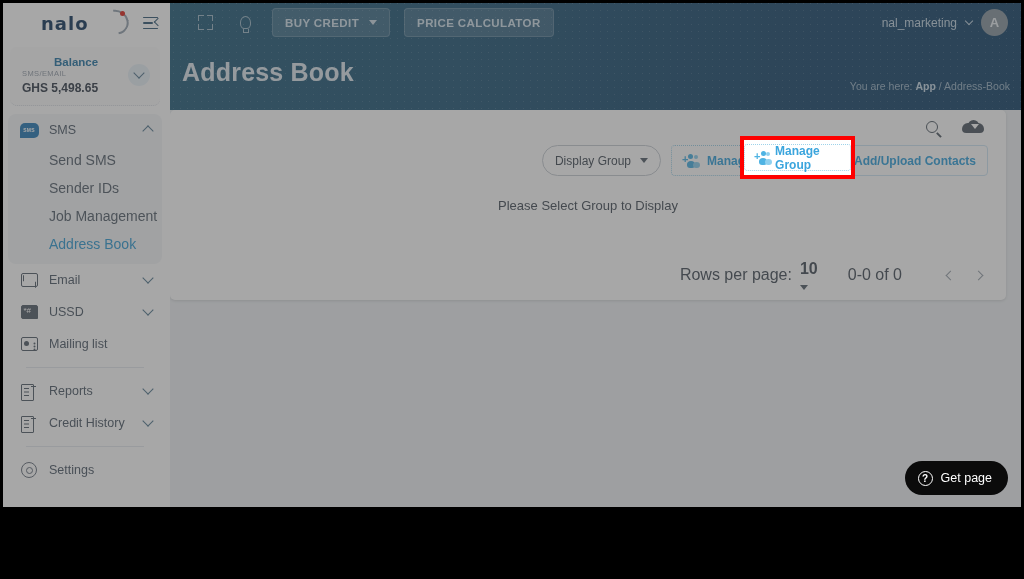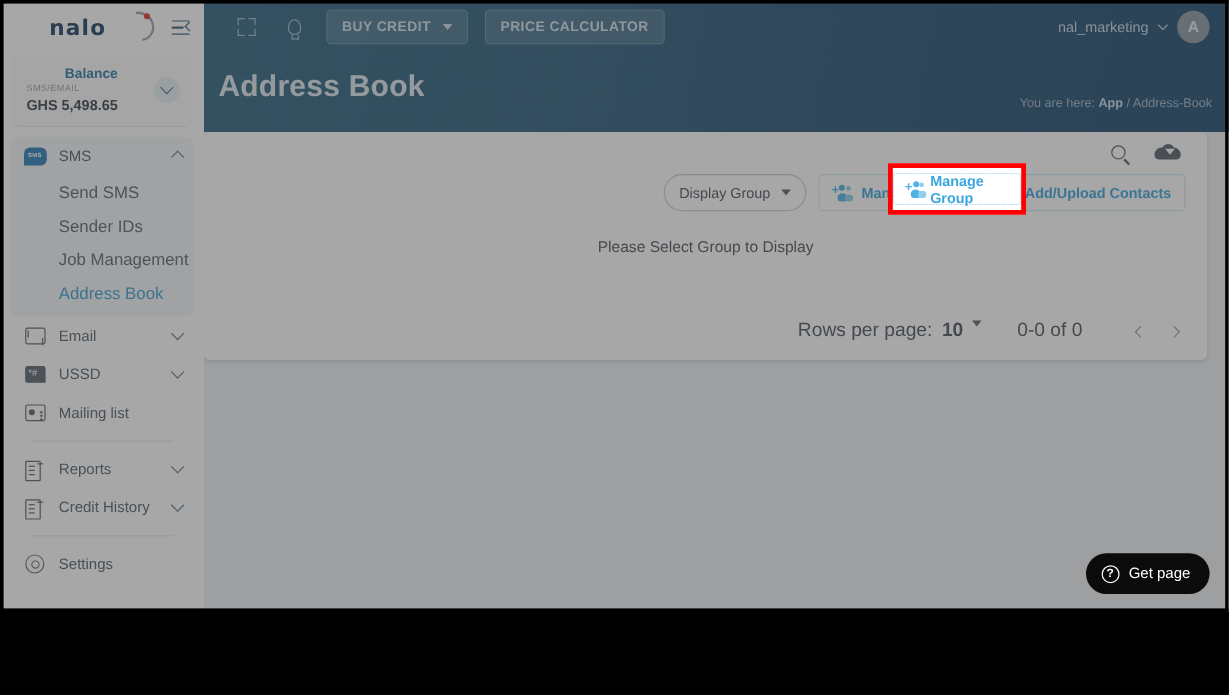--- a/index.html
+++ b/index.html
@@ -320,21 +320,21 @@
   #manage-group-btn {
     height: 31px; padding: 0 10px;
     border: 1px dotted #9fd2ea; border-radius: 4px;
     background: #fff; color: #3ba5dd; font-size: 12px; font-weight: 600;
     display: flex; align-items: center; gap: 7px; cursor: pointer;
   }
   #add-contacts-btn {
     height: 31px; padding: 0 11px;
     border: 1px solid #cfe6f4; border-radius: 4px;
     background: #fff; color: #3ba5dd; font-size: 12px; font-weight: 600;
-    display: flex; align-items: center; gap: 5px; cursor: pointer;
+    display: flex; align-items: center; gap: 16px; cursor: pointer;
   }
   .ic-addgroup { position: relative; width: 18px; height: 14px; }
   .ic-addgroup .p1, .ic-addgroup .p2 {
     position: absolute; bottom: 0; border-radius: 50% 50% 3px 3px;
     background: #4fb3e3;
   }
   .ic-addgroup .p1 { left: 5px; width: 8px; height: 7px; }
   .ic-addgroup .p2 { left: 11px; width: 7px; height: 6px; background:#8fd0ef; }
   .ic-addgroup .h1 {
     position: absolute; left: 6.5px; top: 0; width: 5px; height: 5px;
@@ -367,21 +367,21 @@
   }
 
   #pagination {
     position: absolute; right: 14px; bottom: 10px;
     display: flex; align-items: center; gap: 0;
     font-size: 16px; color: #4c555f;
   }
   #rows-label { margin-right: 8px; }
   #rows-value {
     display: flex; align-items: flex-start; gap: 7px;
-    font-weight: 700; cursor: pointer; margin-right: 30px;
+    font-weight: 700; cursor: pointer; margin-right: 30px; flex-direction: column;
   }
   #range-label { margin-right: 34px; }
   .page-arrow {
     width: 28px; height: 28px;
     display: flex; align-items: center; justify-content: center;
     cursor: pointer;
   }
   .arr {
     width: 7px; height: 7px;
     border-top: 1.6px solid #9aa3ac; border-right: 1.6px solid #9aa3ac;

